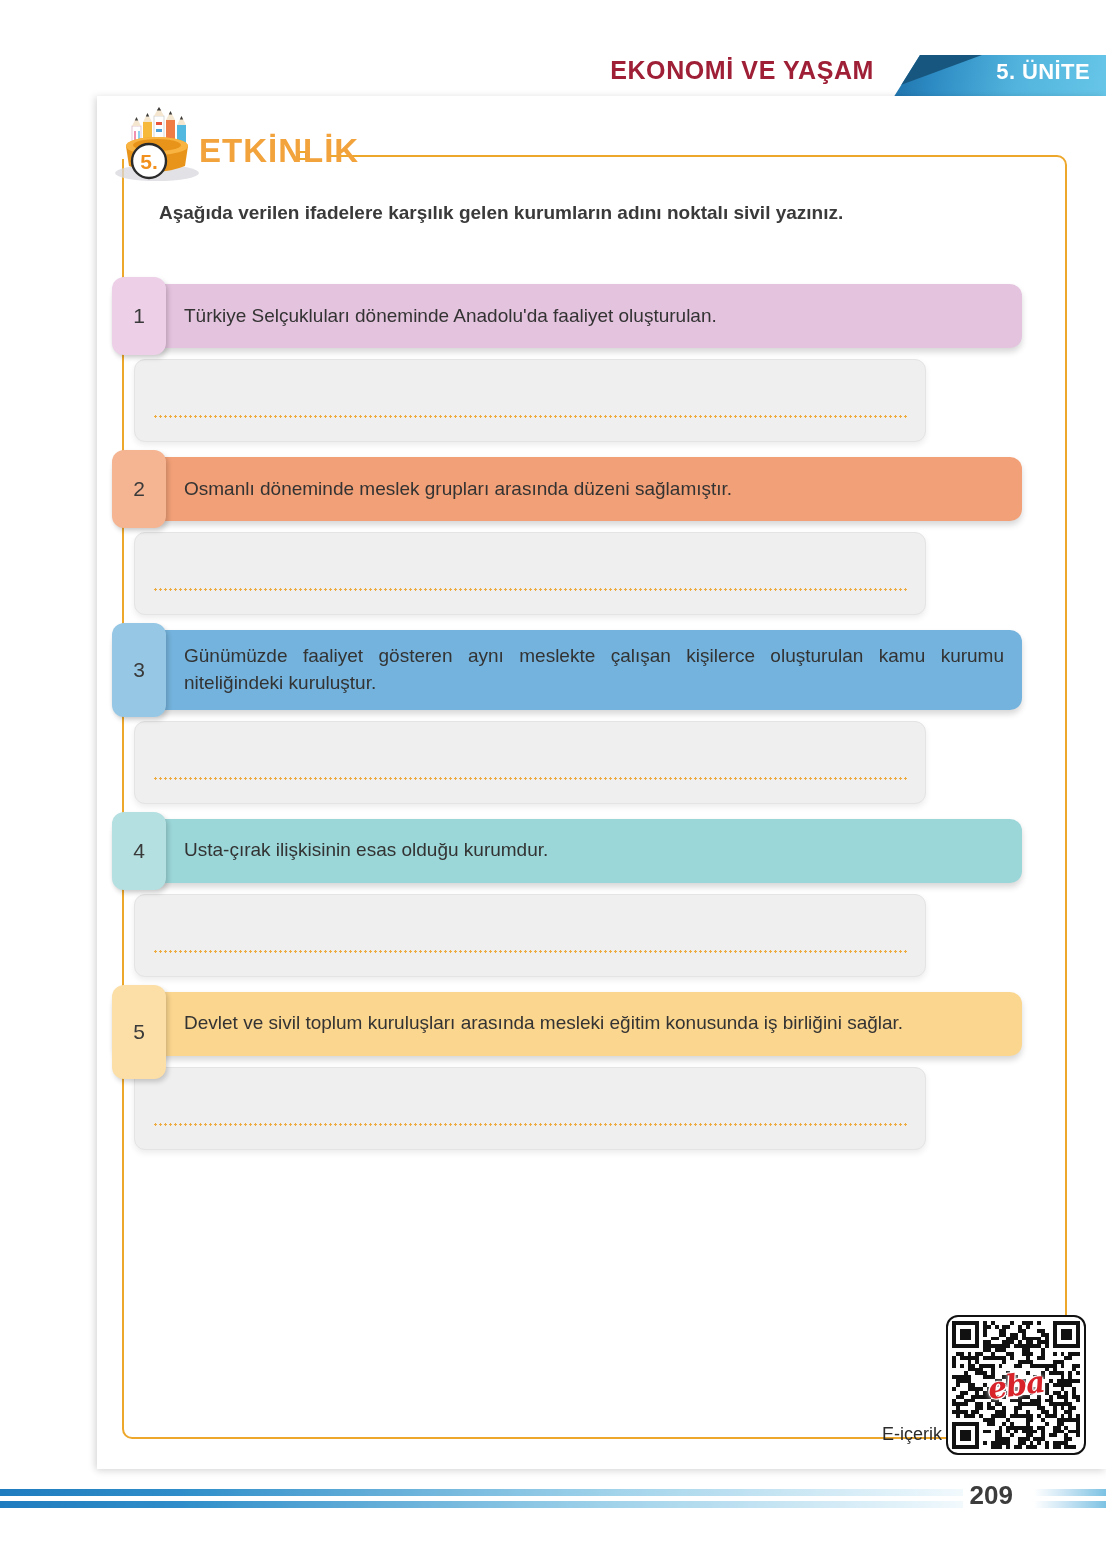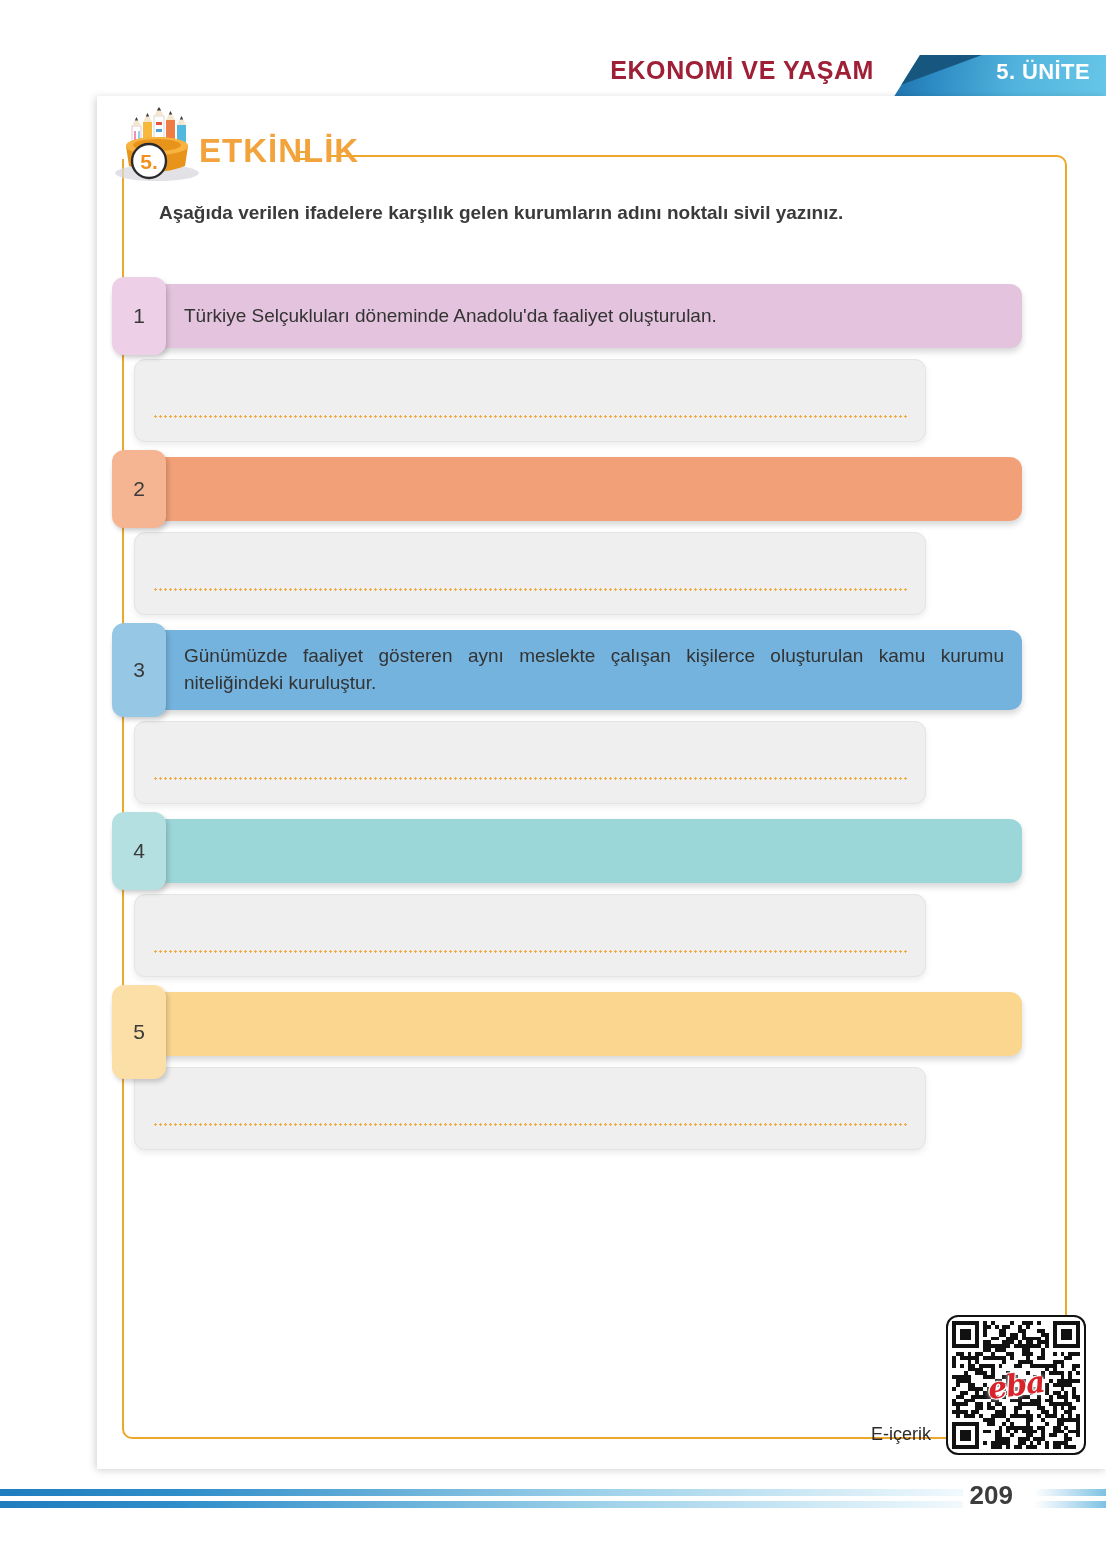--- a/index.html
+++ b/index.html
@@ -226,21 +226,21 @@
   .qr-block {
     position: absolute;
     right: 20px;
     bottom: 14px;
     display: flex;
     align-items: flex-end;
   }
   .qr-caption {
     font-size: 18px;
     color: #2c2c2c;
-    margin-right: 15px;
+    margin-right: 4px;
     margin-bottom: 10px;
     white-space: nowrap;
     text-align: right;
   }
   .qr-wrap {
     position: relative;
     width: 140px;
     height: 140px;
     background: #ffffff;
     border: 2px solid #111;
@@ -368,45 +368,48 @@
           <div class="q-num h1" style="background: rgb(237, 208, 232);">1</div>
           <div class="q-text">Türkiye Selçukluları döneminde Anadolu'da faaliyet oluşturulan.</div>
         </div>
         <div class="answer-box" style="background: rgb(239, 239, 239);">
           <div class="dotted-line"></div>
         </div>
       </div>
       <div class="q-block">
         <div class="q-bar" style="background: rgb(242, 160, 119);">
           <div class="q-num h1" style="background: rgb(245, 181, 146);">2</div>
+          <div class="q-text">Osmanlı döneminde meslek grupları arasında düzeni sağlamıştır.</div>
         </div>
         <div class="answer-box" style="background: rgb(239, 239, 239);">
           <div class="dotted-line"></div>
         </div>
       </div>
       <div class="q-block">
         <div class="q-bar" style="background: rgb(116, 179, 221);">
           <div class="q-num h2" style="background: rgb(150, 200, 230);">3</div>
           <div class="q-text justify">Günümüzde faaliyet gösteren aynı meslekte çalışan kişilerce oluşturulan kamu kurumu niteliğindeki kuruluştur.</div>
         </div>
         <div class="answer-box" style="background: rgb(239, 239, 239);">
           <div class="dotted-line"></div>
         </div>
       </div>
       <div class="q-block">
         <div class="q-bar" style="background: rgb(155, 214, 216);">
           <div class="q-num h1" style="background: rgb(180, 224, 225);">4</div>
+          <div class="q-text">Usta-çırak ilişkisinin esas olduğu kurumdur.</div>
         </div>
         <div class="answer-box" style="background: rgb(239, 239, 239);">
           <div class="dotted-line"></div>
         </div>
       </div>
       <div class="q-block">
         <div class="q-bar" style="background: rgb(251, 214, 143);">
           <div class="q-num h2" style="background: rgb(252, 223, 166);">5</div>
+          <div class="q-text justify">Devlet ve sivil toplum kuruluşları arasında mesleki eğitim konusunda iş birliğini sağlar.</div>
         </div>
         <div class="answer-box" style="background: rgb(239, 239, 239);">
           <div class="dotted-line"></div>
         </div>
       </div>
     </div>
 
   <div class="qr-block">
     <div class="qr-caption">E-içerik</div>
     <div class="qr-wrap">

